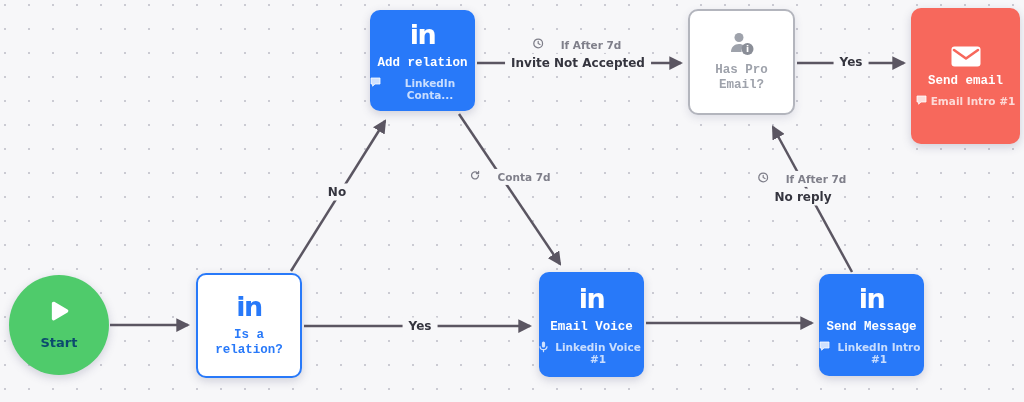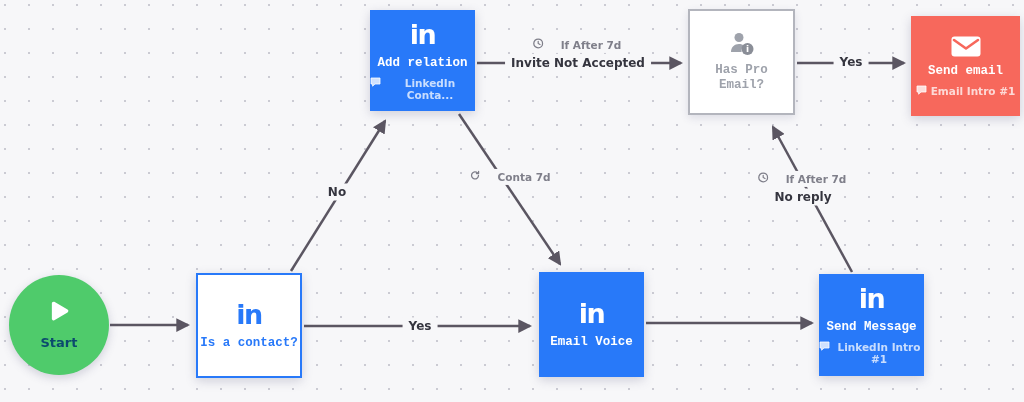--- a/index.html
+++ b/index.html
@@ -19,21 +19,21 @@
   .elabel{
     position:absolute;z-index:2;transform:translate(-50%,-50%);
     background:var(--bg);padding:1px 6px;font-weight:700;font-size:12px;
     color:var(--lbl-dark);white-space:nowrap;line-height:1.25;
   }
   .cond{
     display:flex;align-items:center;gap:17px;color:var(--lbl-gray);
     font-size:10.5px;font-weight:700;padding:1px 5px;
   }
   .node{
-    position:absolute;z-index:3;border-radius:0;
+    position:absolute;z-index:3;border-radius:10px;
     display:flex;flex-direction:column;align-items:center;justify-content:center;
     text-align:center;box-shadow:0 3px 10px rgba(70,70,110,.22);cursor:pointer;
   }
   .node.blue{background:var(--blue);color:#fff;}
   .node.red{background:var(--red);color:#fff;}
   .node.white{background:#fff;}
   .node.b-blue{border:2px solid var(--blue);}
   .node.b-gray{border:2px solid #B3B5BD;box-shadow:0 3px 8px rgba(70,70,110,.14);}
   .in-icon{font-size:27px;font-weight:800;letter-spacing:-1.5px;line-height:1;margin-bottom:8px;}
   .in-icon.blue-txt{color:var(--blue);}
@@ -108,21 +108,21 @@
 
   <div class="node start-circle">
     <span><svg width="22" height="22" viewBox="0 0 20 20">
           <polygon points="5,3 17,10 5,17" fill="#fff" stroke="#fff" stroke-width="3" stroke-linejoin="round"></polygon>
         </svg></span>
     <div class="start-lbl">Start</div>
   </div>
 
   <div class="node white b-blue" style="left:196px;top:273px;width:106px;height:105px;">
     <div class="in-icon blue-txt">in</div>
-    <div class="ntitle blue-txt">Is a contact?</div>
+    <div class="ntitle blue-txt">Is a relation?</div>
   </div>
 
   <div class="node blue" style="left:370px;top:10px;width:105px;height:101px;">
     <div class="in-icon">in</div>
     <div class="ntitle">Add relation</div>
     <div class="nsub">
       <span><svg width="11" height="10" viewBox="0 0 11 10">
             <path d="M1 1 h9 v6 h-5 l-2.4 2.2 v-2.2 H1 z" fill="rgba(255,255,255,.78)" stroke="rgba(255,255,255,.78)" stroke-linejoin="round"></path>
           </svg></span>
       <span>LinkedIn Conta...</span>
@@ -134,39 +134,47 @@
       <svg width="28" height="24" viewBox="0 0 28 24">
         <circle cx="11" cy="5.5" r="4.5" fill="#9EA2AB"></circle>
         <path d="M3 20 c0-5 3.5-8 8-8 2 0 3.8 .6 5.2 1.7 -1.6 1 -2.7 2.8 -2.7 4.8 0 .5 .1 1 .2 1.5 z" fill="#9EA2AB"></path>
         <circle cx="19.5" cy="17" r="6" fill="#8A8E97"></circle>
         <text x="19.5" y="20.2" font-size="9" font-weight="bold" fill="#fff" text-anchor="middle" font-family="DejaVu Sans, sans-serif">i</text>
       </svg>
     </div>
     <div class="ntitle gray-txt">Has Pro Email?</div>
   </div>
 
-  <div class="node red" style="left:911px;top:16px;width:109px;height:100px;">
+  <div class="node red" style="left:911px;top:8px;width:109px;height:136px;">
     <div class="icon-wrap">
       <svg width="30" height="21" viewBox="0 0 30 21">
         <rect x="0.5" y="0.5" width="29" height="20" rx="3" fill="#fff"></rect>
         <path d="M3 4 L15 12.5 L27 4" fill="none" stroke="#F7685C" stroke-width="2.6" stroke-linecap="round" stroke-linejoin="round"></path>
       </svg>
     </div>
     <div class="ntitle">Send email</div>
     <div class="nsub">
       <span><svg width="11" height="10" viewBox="0 0 11 10">
             <path d="M1 1 h9 v6 h-5 l-2.4 2.2 v-2.2 H1 z" fill="rgba(255,255,255,.78)" stroke="rgba(255,255,255,.78)" stroke-linejoin="round"></path>
           </svg></span>
       <span>Email Intro #1</span>
     </div>
   </div>
 
   <div class="node blue" style="left:539px;top:272px;width:105px;height:105px;">
     <div class="in-icon">in</div>
     <div class="ntitle">Email Voice</div>
+    <div class="nsub">
+      <span><svg width="9" height="12" viewBox="0 0 9 12">
+            <rect x="2.9" y="0.5" width="3.2" height="6" rx="1.6" fill="rgba(255,255,255,.78)"></rect>
+            <path d="M1 5.2 a3.5 3.5 0 0 0 7 0" fill="none" stroke="rgba(255,255,255,.78)" stroke-width="1.2"></path>
+            <line x1="4.5" y1="9" x2="4.5" y2="11.2" stroke="rgba(255,255,255,.78)" stroke-width="1.2"></line>
+          </svg></span>
+      <span>Linkedin Voice #1</span>
+    </div>
   </div>
 
   <div class="node blue" style="left:819px;top:274px;width:105px;height:102px;">
     <div class="in-icon">in</div>
     <div class="ntitle">Send Message</div>
     <div class="nsub">
       <span><svg width="11" height="10" viewBox="0 0 11 10">
             <path d="M1 1 h9 v6 h-5 l-2.4 2.2 v-2.2 H1 z" fill="rgba(255,255,255,.78)" stroke="rgba(255,255,255,.78)" stroke-linejoin="round"></path>
           </svg></span>
       <span>LinkedIn Intro #1</span>

